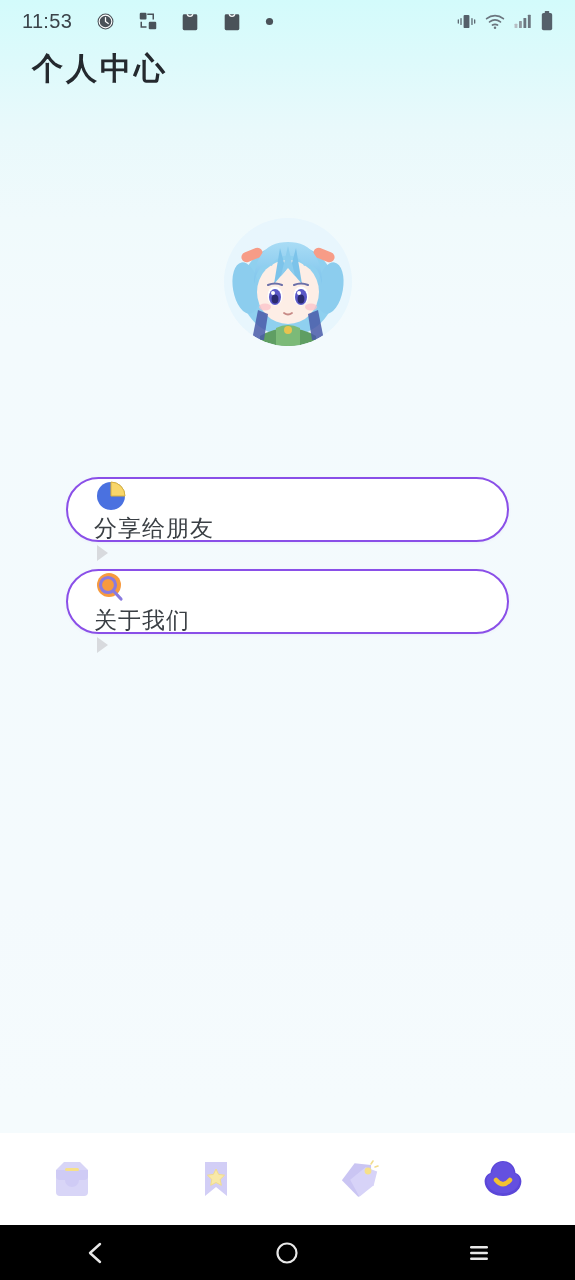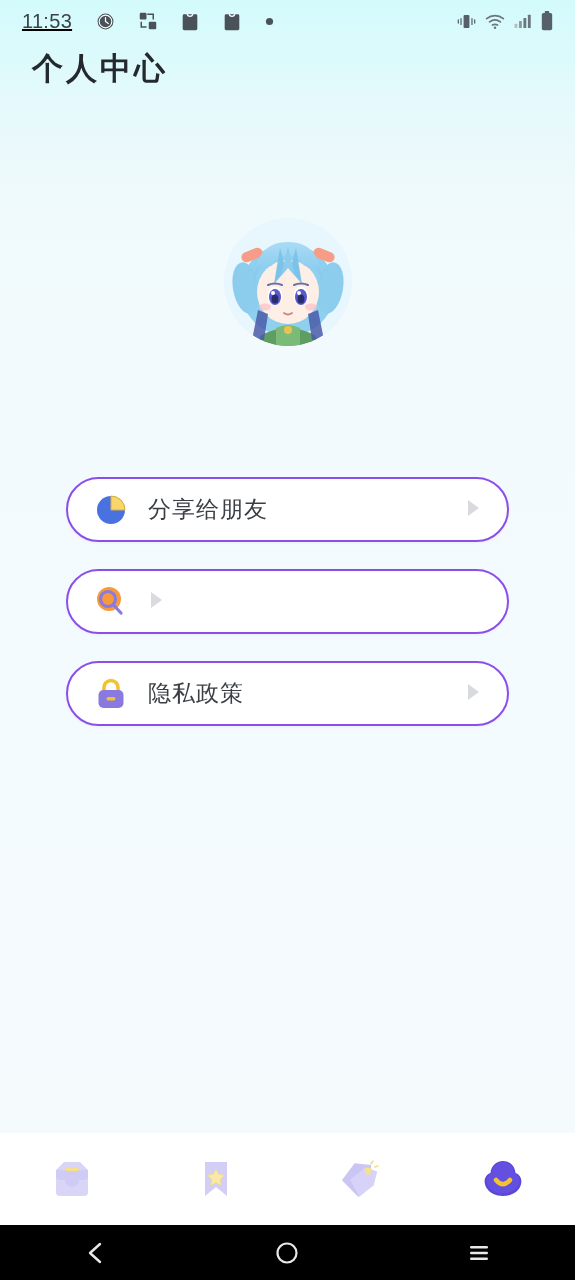--- a/index.html
+++ b/index.html
@@ -26,21 +26,21 @@
       #f5fbfd 1100px);
     overflow:hidden;
   }
 
   
   #statusbar {
     position:absolute; left:0; top:0; width:575px; height:42px;
     display:flex; align-items:center; justify-content:space-between;
     padding:0 22px;
   }
-  .sb-left { display:flex; align-items:center; gap:24px;text-decoration:underline; }
+  .sb-left { display:flex; align-items:center; gap:24px; }
   .sb-right { display:flex; align-items:center; gap:9px; }
   .sb-time {
     font-size:20px; color:#3b4349; font-weight:400;
     letter-spacing:0.3px;
   }
   .sb-ico { display:block; }
 
   
   #page-title {
     position:absolute; left:32px; top:48px;
@@ -64,24 +64,25 @@
   #menu {
     position:absolute; left:0; top:477px; width:575px;
     display:flex; flex-direction:column; gap:27px;
     align-items:center;
   }
   .menu-item {
     width:443px; height:65px;
     background:#ffffff;
     border:2.5px solid #8a4fe8;
     border-radius:34px;
-    display:flex; align-items:center;
+    display:flex; align-items:flex-start;
     padding:0 26px 0 26px;
     box-shadow:0 1px 3px rgba(120,90,200,0.07);
     cursor:pointer;
+    flex-direction:column;
   }
   .menu-icon {
     width:34px; height:34px; flex:0 0 34px;
     position:relative; margin-right:20px;
   }
   .menu-label {
     font-size:23px; color:#3a3f44; letter-spacing:1px;
     font-family:"DejaVu Sans","Liberation Sans",sans-serif;
     flex:1;
   }
@@ -253,42 +254,28 @@
 
 
     <div class="menu-item">
       <span class="menu-icon">
         <svg width="34" height="34" viewBox="0 0 34 34">
           <circle cx="15" cy="14" r="12" fill="#f79a3e"></circle>
           <circle cx="14" cy="14" r="7.5" fill="none" stroke="#8a7ae0" stroke-width="3.2"></circle>
           <path d="M19.5 20 L27 28" stroke="#8a7ae0" stroke-width="3.2" stroke-linecap="round"></path>
         </svg>
       </span>
+      <span class="menu-label">关于我们</span>
       <span class="menu-arrow">
         <svg width="16" height="18" viewBox="0 0 16 18">
             <path d="M3 1 L14 9 L3 17 Z" fill="#d8dade"></path>
           </svg>
       </span>
     </div>
 
-    <div class="menu-item">
-      <span class="menu-icon">
-        <svg width="34" height="34" viewBox="0 0 34 34">
-          <path d="M10 14 L10 10.5 A7 7 0 0 1 24 10.5 L24 14" fill="none" stroke="#f2c230" stroke-width="3.6" stroke-linecap="round"></path>
-          <rect x="4.5" y="13" width="25" height="18" rx="5" fill="#8a7ae0"></rect>
-          <rect x="12.5" y="20" width="9" height="3.6" rx="1.8" fill="#f2c230"></rect>
-        </svg>
-      </span>
-      <span class="menu-label">隐私政策</span>
-      <span class="menu-arrow">
-        <svg width="16" height="18" viewBox="0 0 16 18">
-            <path d="M3 1 L14 9 L3 17 Z" fill="#d8dade"></path>
-          </svg>
-      </span>
-    </div>
   </div>
 
   <div id="tabbar">
 
     <div class="tab">
       <span class="tab-ico">
         <svg width="52" height="46" viewBox="0 0 52 46">
           <path d="M10 14 L18 6 L34 6 L42 14 L42 36 A4 4 0 0 1 38 40 L14 40 A4 4 0 0 1 10 36 Z" fill="#d8d5f7"></path>
           <path d="M10 14 L42 14 L42 20 A4 4 0 0 1 38 24 L33 24 A7 7 0 0 1 19 24 L14 24 A4 4 0 0 1 10 20 Z" fill="#cfcbf5"></path>
           <rect x="19" y="12" width="14" height="3" rx="1.5" fill="#f6e08a"></rect>

